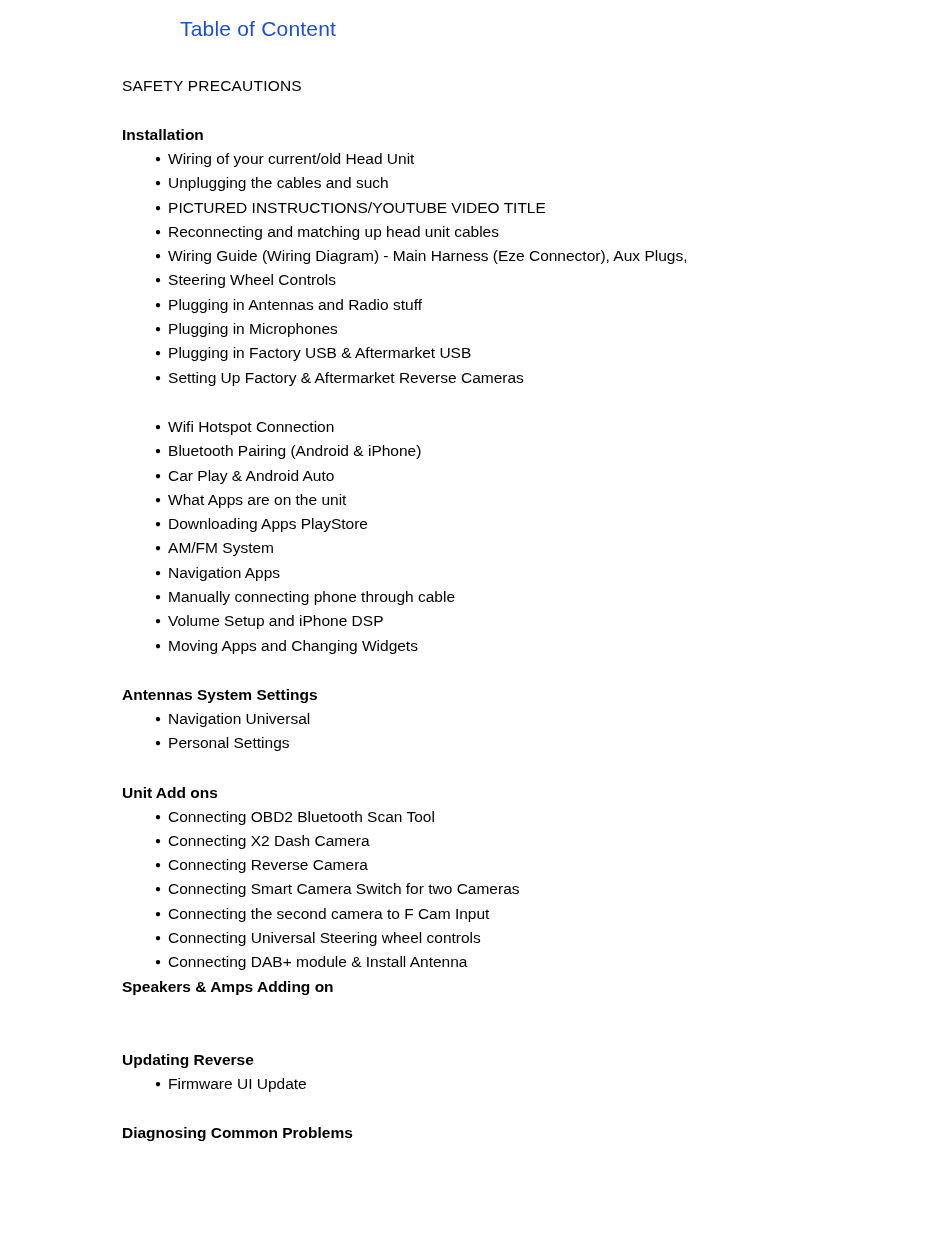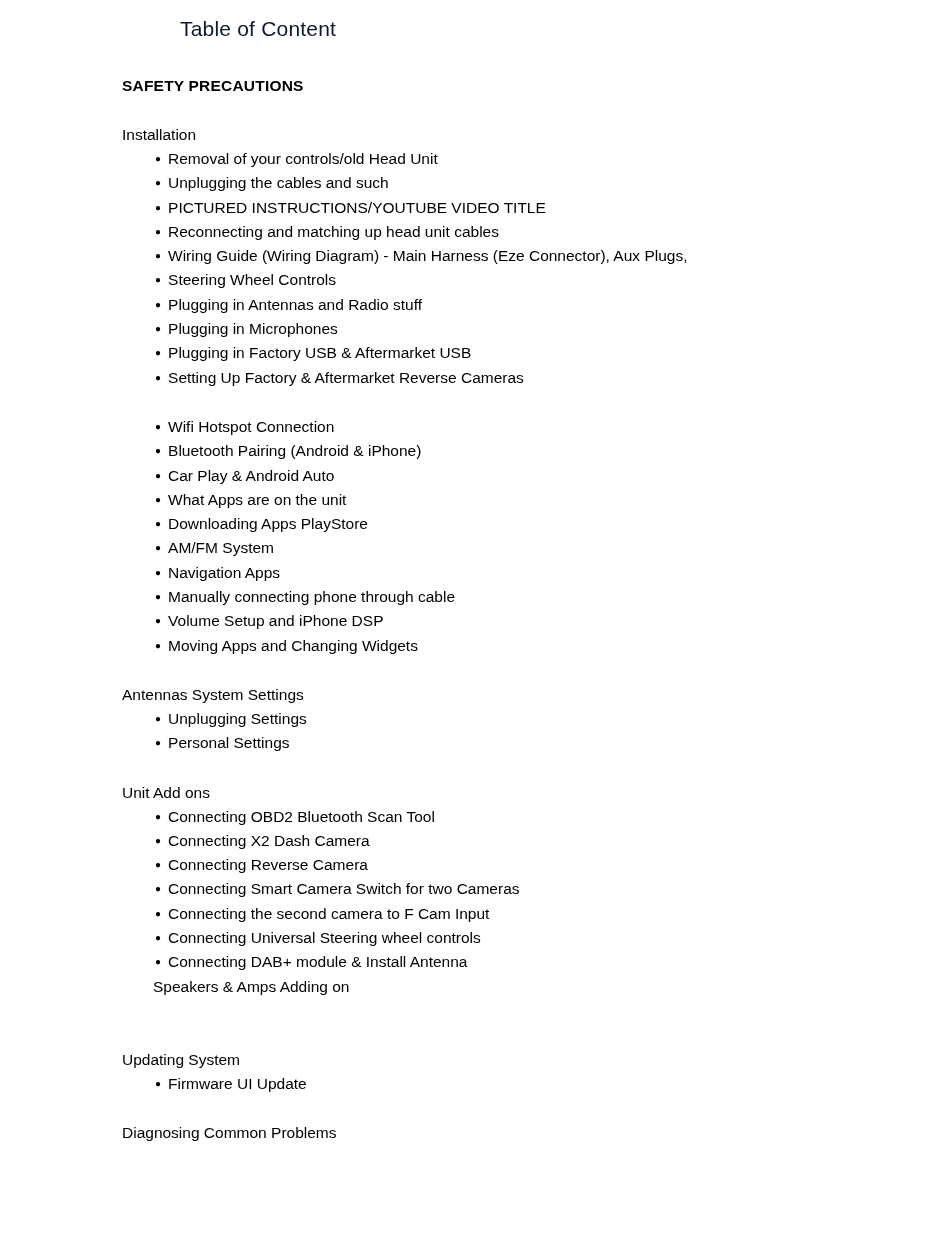--- a/index.html
+++ b/index.html
@@ -12,68 +12,68 @@
     width: 950px;
     min-height: 1235px;
     background: #ffffff;
     padding: 16px 60px 40px 122px;
     position: relative;
   }
   .doc-title {
     font-size: 21px;
     line-height: 26px;
     font-weight: 400;
-    color: #0f172a;
+    color: #1d4ed8;
     margin: 0 0 32px 58px;
     letter-spacing: 0.2px;
   }
   .toc-sections { }
   .section { margin-top: 25px; }
   .section:first-child { margin-top: 0; }
   .heading {
     font-size: 15.5px;
     line-height: 24px;
     color: #000000;
   }
-  .heading.bold  { font-weight: 400; }
-  .heading.plain { font-weight: 700; letter-spacing: 0.2px; }
+  .heading.bold  { font-weight: 700; }
+  .heading.plain { font-weight: 400; letter-spacing: 0.2px; }
   .toc-list {
     list-style: none;
     margin: 0;
     padding: 0 0 0 33px;
   }
   .toc-item {
     font-size: 15.5px;
     line-height: 24.3px;
     color: #000000;
     white-space: nowrap;
   }
   .bullet {
     display: inline-block;
     font-size: 10px;
     vertical-align: 2px;
     margin-right: 7px;
   }
   
-  [data-section-id="speakers-amps"]   { margin-top: 0; margin-left: 31px; }
+  [data-section-id="speakers-amps"]   { margin-top: 0; }
   [data-section-id="updating-system"] { margin-top: 49px; }
 </style>
 </head>
 <body>
 
 <div class="page">
   <h1 class="doc-title">Table of Content</h1>
   <div class="toc-sections">
       <section class="section" data-section-id="safety-precautions">
         <div class="heading plain">SAFETY PRECAUTIONS</div>
       </section>
       <section class="section" data-section-id="installation">
         <div class="heading bold">Installation</div>
         <ul class="toc-list">
-          <li class="toc-item"><span class="bullet">●</span><span>Removal of your controls/old Head Unit</span></li>
+          <li class="toc-item"><span class="bullet">●</span><span>Wiring of your current/old Head Unit</span></li>
           <li class="toc-item"><span class="bullet">●</span><span>Unplugging the cables and such</span></li>
           <li class="toc-item"><span class="bullet">●</span><span>PICTURED INSTRUCTIONS/YOUTUBE VIDEO TITLE</span></li>
           <li class="toc-item"><span class="bullet">●</span><span>Reconnecting and matching up head unit cables</span></li>
           <li class="toc-item"><span class="bullet">●</span><span>Wiring Guide (Wiring Diagram) - Main Harness (Eze Connector), Aux Plugs,</span></li>
           <li class="toc-item"><span class="bullet">●</span><span>Steering Wheel Controls</span></li>
           <li class="toc-item"><span class="bullet">●</span><span>Plugging in Antennas and Radio stuff</span></li>
           <li class="toc-item"><span class="bullet">●</span><span>Plugging in Microphones</span></li>
           <li class="toc-item"><span class="bullet">●</span><span>Plugging in Factory USB &amp; Aftermarket USB</span></li>
           <li class="toc-item"><span class="bullet">●</span><span>Setting Up Factory &amp; Aftermarket Reverse Cameras</span></li>
         </ul>
@@ -88,41 +88,41 @@
           <li class="toc-item"><span class="bullet">●</span><span>AM/FM System</span></li>
           <li class="toc-item"><span class="bullet">●</span><span>Navigation Apps</span></li>
           <li class="toc-item"><span class="bullet">●</span><span>Manually connecting phone through cable</span></li>
           <li class="toc-item"><span class="bullet">●</span><span>Volume Setup and iPhone DSP</span></li>
           <li class="toc-item"><span class="bullet">●</span><span>Moving Apps and Changing Widgets</span></li>
         </ul>
       </section>
       <section class="section" data-section-id="advanced-system-settings">
         <div class="heading bold">Antennas System Settings</div>
         <ul class="toc-list">
-          <li class="toc-item"><span class="bullet">●</span><span>Unplugging Settings</span></li>
+          <li class="toc-item"><span class="bullet">●</span><span>Navigation Universal</span></li>
           <li class="toc-item"><span class="bullet">●</span><span>Personal Settings</span></li>
         </ul>
       </section>
       <section class="section" data-section-id="unit-add-ons">
         <div class="heading bold">Unit Add ons</div>
         <ul class="toc-list">
           <li class="toc-item"><span class="bullet">●</span><span>Connecting OBD2 Bluetooth Scan Tool</span></li>
           <li class="toc-item"><span class="bullet">●</span><span>Connecting X2 Dash Camera</span></li>
           <li class="toc-item"><span class="bullet">●</span><span>Connecting Reverse Camera</span></li>
           <li class="toc-item"><span class="bullet">●</span><span>Connecting Smart Camera Switch for two Cameras</span></li>
           <li class="toc-item"><span class="bullet">●</span><span>Connecting the second camera to F Cam Input</span></li>
           <li class="toc-item"><span class="bullet">●</span><span>Connecting Universal Steering wheel controls</span></li>
           <li class="toc-item"><span class="bullet">●</span><span>Connecting DAB+ module &amp; Install Antenna</span></li>
         </ul>
       </section>
       <section class="section" data-section-id="speakers-amps">
         <div class="heading bold">Speakers &amp; Amps Adding on</div>
       </section>
       <section class="section" data-section-id="updating-system">
-        <div class="heading bold">Updating System</div>
+        <div class="heading bold">Updating Reverse</div>
         <ul class="toc-list">
           <li class="toc-item"><span class="bullet">●</span><span>Firmware UI Update</span></li>
         </ul>
       </section>
       <section class="section" data-section-id="diagnosing-common-problems">
         <div class="heading bold">Diagnosing Common Problems</div>
       </section>
     </div>
 </div>
 

